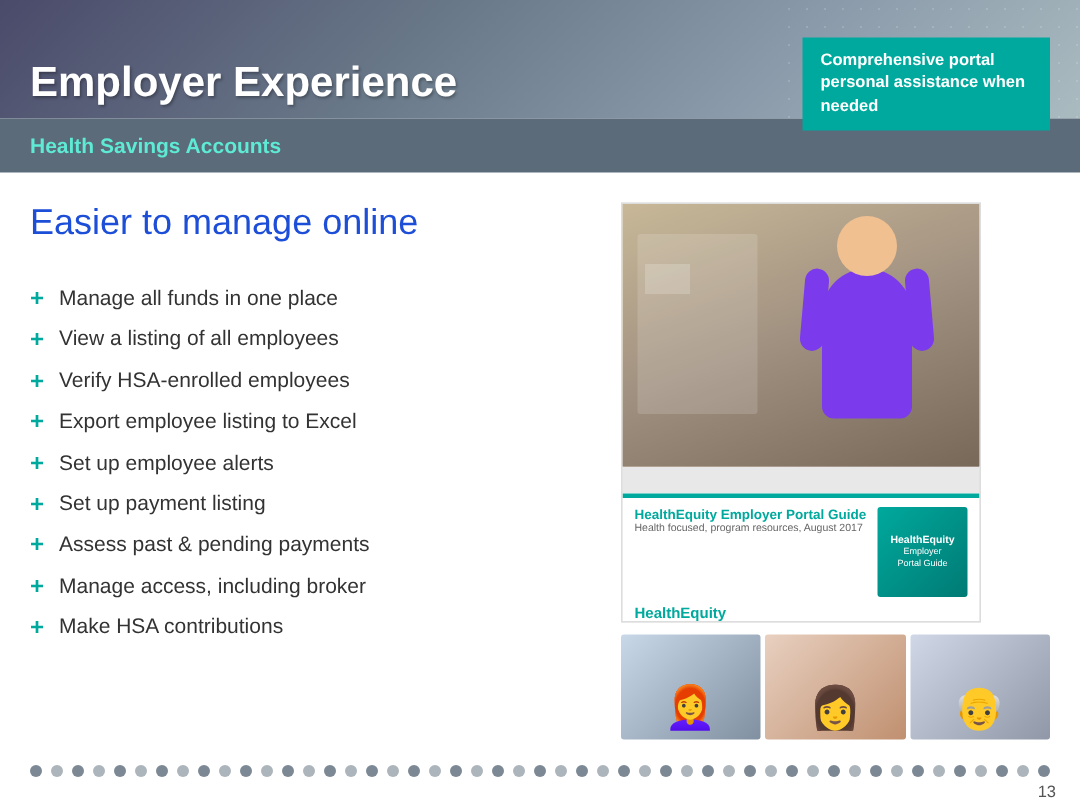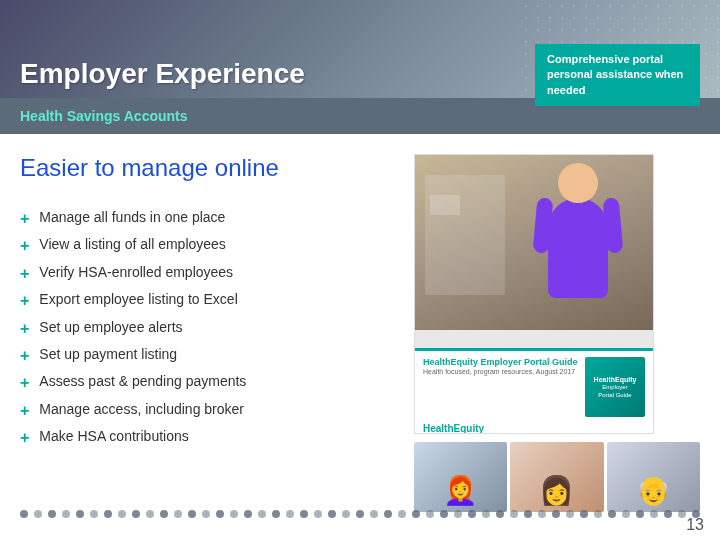--- a/index.html
+++ b/index.html
@@ -9,21 +9,21 @@
       font-family: Arial, Helvetica, sans-serif;
       background: #ffffff;
       overflow: hidden;
       position: relative;
     }
 
     
     .header {
       position: relative;
       background: linear-gradient(135deg, #4a4a6a 0%, #6a7a8a 40%, #8a9aaa 70%, #aabbc0 100%);
-      height: 98px;
+      height: 79px;
       display: flex;
       align-items: flex-end;
       padding-bottom: 8px;
       padding-left: 20px;
     }
 
     .header-title {
       color: #ffffff;
       font-size: 28px;
       font-weight: bold;
@@ -250,21 +250,21 @@
 
     .dot:nth-child(odd) {
       opacity: 0.8;
     }
 
     
     .page-number {
       position: absolute;
       bottom: 6px;
       right: 16px;
-      font-size: 16px;
+      font-size: 11px;
       color: #555;
     }
 
     
     .header-dots {
       position: absolute;
       right: 0;
       top: 0;
       bottom: 0;
       width: 200px;

